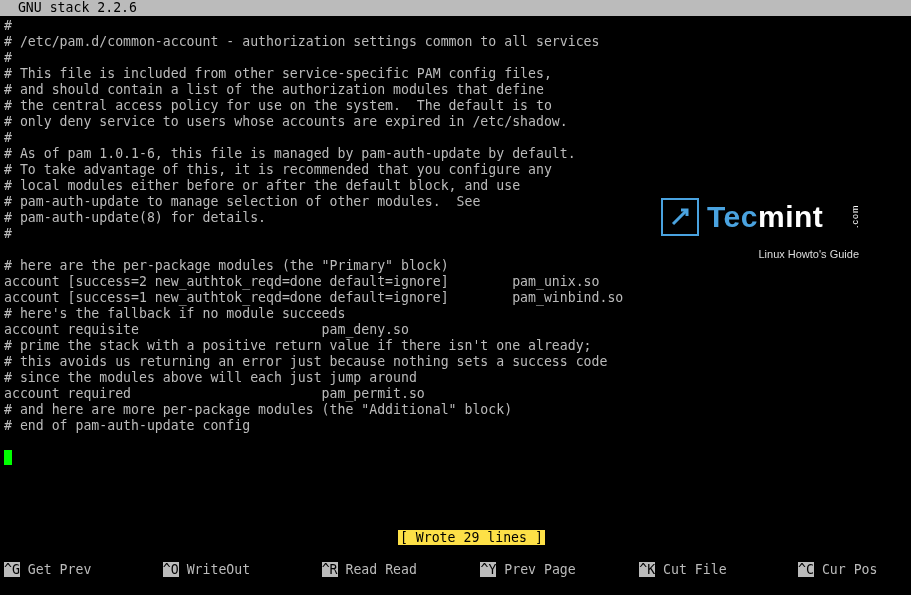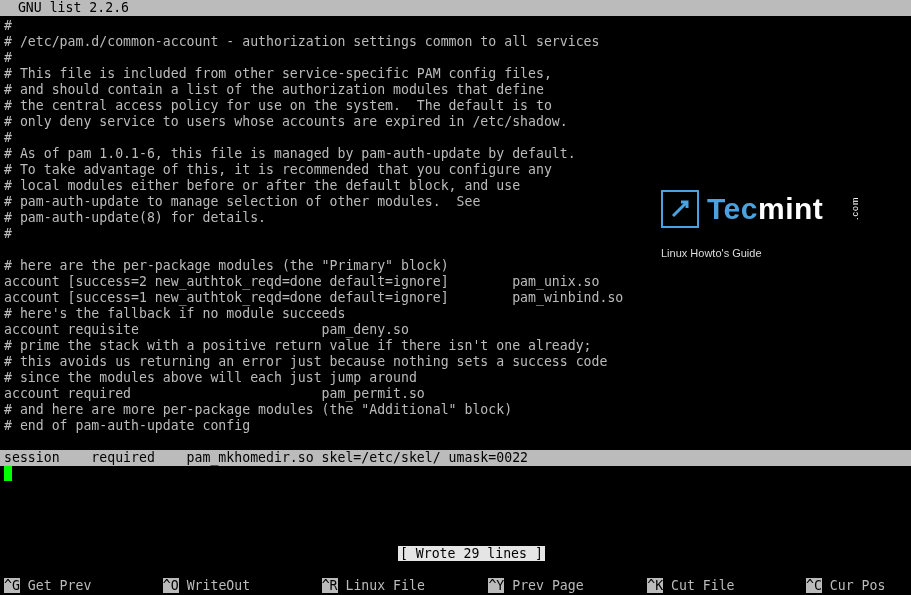--- a/index.html
+++ b/index.html
@@ -54,37 +54,37 @@
     width: 8px;
     height: 15px;
     background: #00ff00;
   }
   .statusbar {
     height: 16px;
     text-align: center;
     white-space: pre;
   }
   .statusbar span.msg {
-    background: #e5e5e5;
+    background: #fde047;
     color: #000;
     padding: 0 2px;
   }
   .shortcuts {
     white-space: pre;
     padding-left: 4px;
   }
   .shortcuts .row { height: 16px; }
   .shortcuts .key {
     background: #bbbbbb;
     color: #000;
   }
   .watermark {
     position: absolute;
     right: 30px;
-    top: 190px;
+    top: 198px;
     color: #fff;
     font-family: Arial, Helvetica, sans-serif;
     text-align: left;
     pointer-events: none;
     width: 220px;
   }
   .watermark .row1 { display:flex; align-items:center; }
   .watermark .iconbox {
     width: 34px;
     height: 34px;
@@ -109,54 +109,52 @@
     transform: rotate(-90deg);
     transform-origin: left bottom;
     position: absolute;
     right: -6px;
     top: 14px;
     letter-spacing: 1px;
   }
   .watermark .tagline {
     font-size: 11px;
     color: #ddd;
-    margin-top: 17px;
+    text-align: right;
+    margin-top: 10px;
     padding-right: 22px;
   }
   .spacer { height: 48px; }
 </style>
 </head>
 <body>
 
 <div class="term">
 
   <div class="titlebar">
-    <span class="left">  GNU list 2.2.6</span>
+    <span class="left">  GNU stack 2.2.6</span>
     <span class="center">File: /etc/pam.d/common-account</span>
     <span style="width:160px"></span>
   </div>
 
   <div class="filebody" id="filebody"><div>#</div><div># /etc/pam.d/common-account - authorization settings common to all services</div><div>#</div><div># This file is included from other service-specific PAM config files,</div><div># and should contain a list of the authorization modules that define</div><div># the central access policy for use on the system.  The default is to</div><div># only deny service to users whose accounts are expired in /etc/shadow.</div><div>#</div><div># As of pam 1.0.1-6, this file is managed by pam-auth-update by default.</div><div># To take advantage of this, it is recommended that you configure any</div><div># local modules either before or after the default block, and use</div><div># pam-auth-update to manage selection of other modules.  See</div><div># pam-auth-update(8) for details.</div><div>#</div><div></div><div># here are the per-package modules (the "Primary" block)</div><div>account [success=2 new_authtok_reqd=done default=ignore]        pam_unix.so</div><div>account [success=1 new_authtok_reqd=done default=ignore]        pam_winbind.so</div><div># here's the fallback if no module succeeds</div><div>account requisite                       pam_deny.so</div><div># prime the stack with a positive return value if there isn't one already;</div><div># this avoids us returning an error just because nothing sets a success code</div><div># since the modules above will each just jump around</div><div>account required                        pam_permit.so</div><div># and here are more per-package modules (the "Additional" block)</div><div># end of pam-auth-update config</div><div></div></div>
 
-  <div class="inputline">
-    <span>session    required    pam_mkhomedir.so skel=/etc/skel/ umask=0022</span>
-  </div>
 
   <div class="cursorline">
     <div class="cursor"></div>
   </div>
 
   <div class="spacer"></div>
 
   <div class="statusbar">
     <span class="msg">[ Wrote 29 lines ]</span>
   </div>
 
   <div class="shortcuts">
-    <div class="row" id="sc-row1"><span class="key">^G</span><span> Get Prev         </span><span class="key">^O</span><span> WriteOut         </span><span class="key">^R</span><span> Linux File        </span><span class="key">^Y</span><span> Prev Page        </span><span class="key">^K</span><span> Cut File         </span><span class="key">^C</span><span> Cur Pos</span></div>
+    <div class="row" id="sc-row1"><span class="key">^G</span><span> Get Prev         </span><span class="key">^O</span><span> WriteOut         </span><span class="key">^R</span><span> Read Read        </span><span class="key">^Y</span><span> Prev Page        </span><span class="key">^K</span><span> Cut File         </span><span class="key">^C</span><span> Cur Pos</span></div>
     
   </div>
 
   <div class="watermark">
     <div class="row1">
       <div class="iconbox">
         <svg width="20" height="20" viewBox="0 0 20 20">
           <path d="M3 17 L17 3" stroke="#4aa3e0" stroke-width="3" fill="none"></path>
           <path d="M11 3 L17 3 L17 9" stroke="#4aa3e0" stroke-width="3" fill="none"></path>
         </svg>

